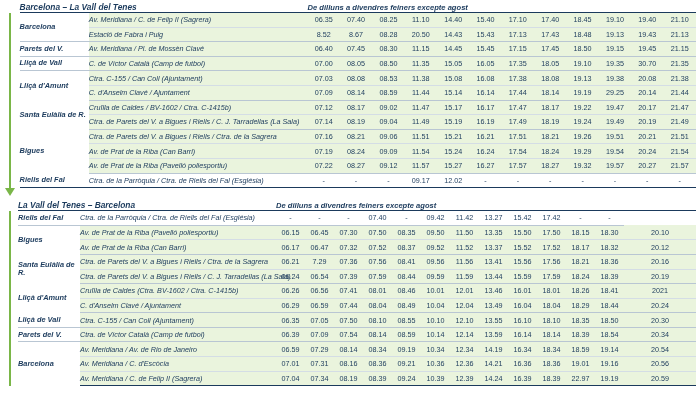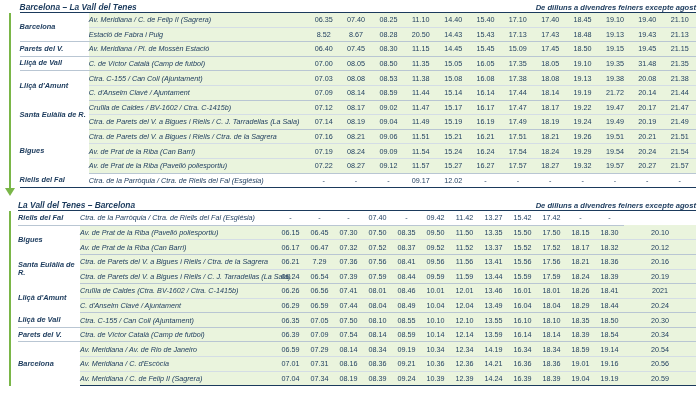--- a/index.html
+++ b/index.html
@@ -42,21 +42,21 @@
     color: #1b3a5c;
     padding: 2px 0 2px 4px;
     border-bottom: 1.2px solid #1b3a5c;
     white-space: nowrap;
   }
   .title-right {
     font-size: 7.6px;
     font-style: italic;
     font-weight: bold;
     color: #1b3a5c;
-    text-align: right;
+    text-align: left;
     border-bottom: 1.2px solid #1b3a5c;
     padding: 2px 0 2px 0;
     white-space: nowrap;
   }
 
   
   .muni {
     font-size: 7.4px;
     font-style: italic;
     font-weight: bold;
@@ -187,49 +187,49 @@
       <td class="t hl thick">17.13</td>
       <td class="t hl thick">17.43</td>
       <td class="t hl thick">18.48</td>
       <td class="t hl thick">19.13</td>
       <td class="t hl thick">19.43</td>
       <td class="t hl thick">21.13</td>
     </tr>
 
     <tr>
       <td class="muni">Parets del V.</td>
-      <td class="stop hl thick">Av. Meridiana / Pl. de Mossèn Estació</td>
+      <td class="stop hl thick">Av. Meridiana / Pl. de Mossèn Clavé</td>
       <td class="t hl thick">06.40</td>
       <td class="t hl thick">07.45</td>
       <td class="t hl thick">08.30</td>
       <td class="t hl thick">11.15</td>
       <td class="t hl thick">14.45</td>
       <td class="t hl thick">15.45</td>
-      <td class="t hl thick">15.09</td>
+      <td class="t hl thick">17.15</td>
       <td class="t hl thick">17.45</td>
       <td class="t hl thick">18.50</td>
       <td class="t hl thick">19.15</td>
       <td class="t hl thick">19.45</td>
       <td class="t hl thick">21.15</td>
     </tr>
 
     <tr>
       <td class="muni">Lliçà de Vall</td>
       <td class="stop hl thick">C. de Víctor Català (Camp de futbol)</td>
       <td class="t hl thick">07.00</td>
       <td class="t hl thick">08.05</td>
       <td class="t hl thick">08.50</td>
       <td class="t hl thick">11.35</td>
       <td class="t hl thick">15.05</td>
       <td class="t hl thick">16.05</td>
       <td class="t hl thick">17.35</td>
       <td class="t hl thick">18.05</td>
       <td class="t hl thick">19.10</td>
       <td class="t hl thick">19.35</td>
-      <td class="t hl thick">31.48</td>
+      <td class="t hl thick">30.70</td>
       <td class="t hl thick">21.35</td>
     </tr>
 
     <tr>
       <td class="muni nb" rowspan="2">Lliçà d'Amunt</td>
       <td class="stop hl">Ctra. C-155 / Can Coll (Ajuntament)</td>
       <td class="t hl">07.03</td>
       <td class="t hl">08.08</td>
       <td class="t hl">08.53</td>
       <td class="t hl">11.38</td>
@@ -247,21 +247,21 @@
       <td class="stop hl thick">C. d'Anselm Clavé / Ajuntament</td>
       <td class="t hl thick">07.09</td>
       <td class="t hl thick">08.14</td>
       <td class="t hl thick">08.59</td>
       <td class="t hl thick">11.44</td>
       <td class="t hl thick">15.14</td>
       <td class="t hl thick">16.14</td>
       <td class="t hl thick">17.44</td>
       <td class="t hl thick">18.14</td>
       <td class="t hl thick">19.19</td>
-      <td class="t hl thick">21.72</td>
+      <td class="t hl thick">29.25</td>
       <td class="t hl thick">20.14</td>
       <td class="t hl thick">21.44</td>
     </tr>
 
     <tr>
       <td class="muni nb" rowspan="2">Santa Eulàlia de R.</td>
       <td class="stop hl">Cruïlla de Caldes / BV-1602 / Ctra. C-1415b)</td>
       <td class="t hl">07.12</td>
       <td class="t hl">08.17</td>
       <td class="t hl">09.02</td>
@@ -592,21 +592,21 @@
       <td class="t hl">07.04</td>
       <td class="t hl">07.34</td>
       <td class="t hl">08.19</td>
       <td class="t hl">08.39</td>
       <td class="t hl">09.24</td>
       <td class="t hl">10.39</td>
       <td class="t hl">12.39</td>
       <td class="t hl">14.24</td>
       <td class="t hl">16.39</td>
       <td class="t hl">18.39</td>
-      <td class="t hl">19.04</td>
+      <td class="t hl">22.97</td>
       <td class="t hl">19.19</td>
       <td class="t hl">20.59</td>
     </tr>
   </tbody>
       </table>
   </div>
 
 </div>
 
 </body></html>

